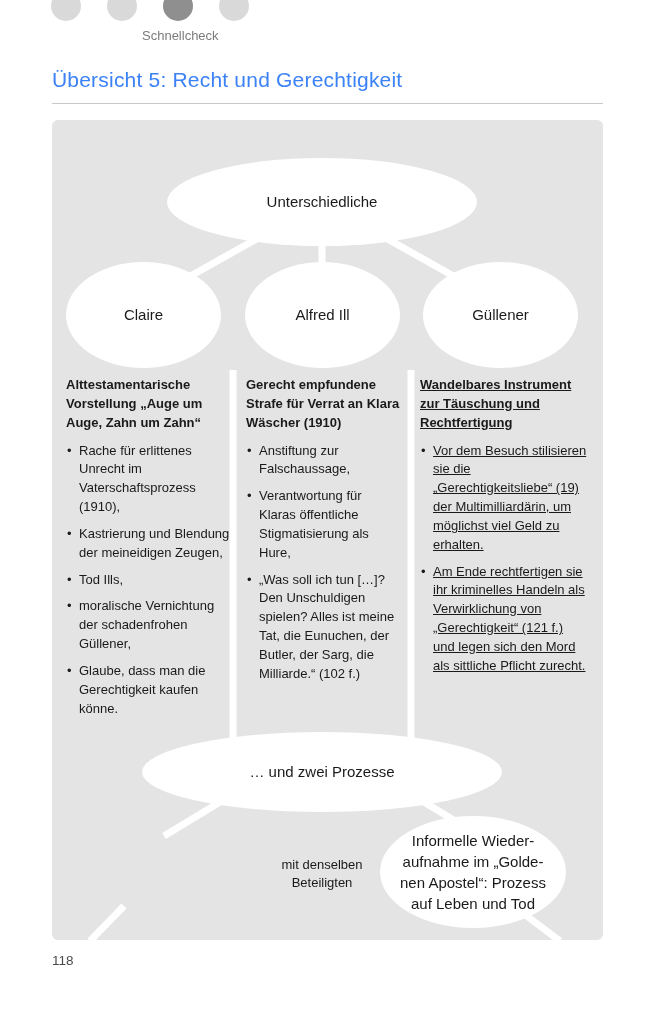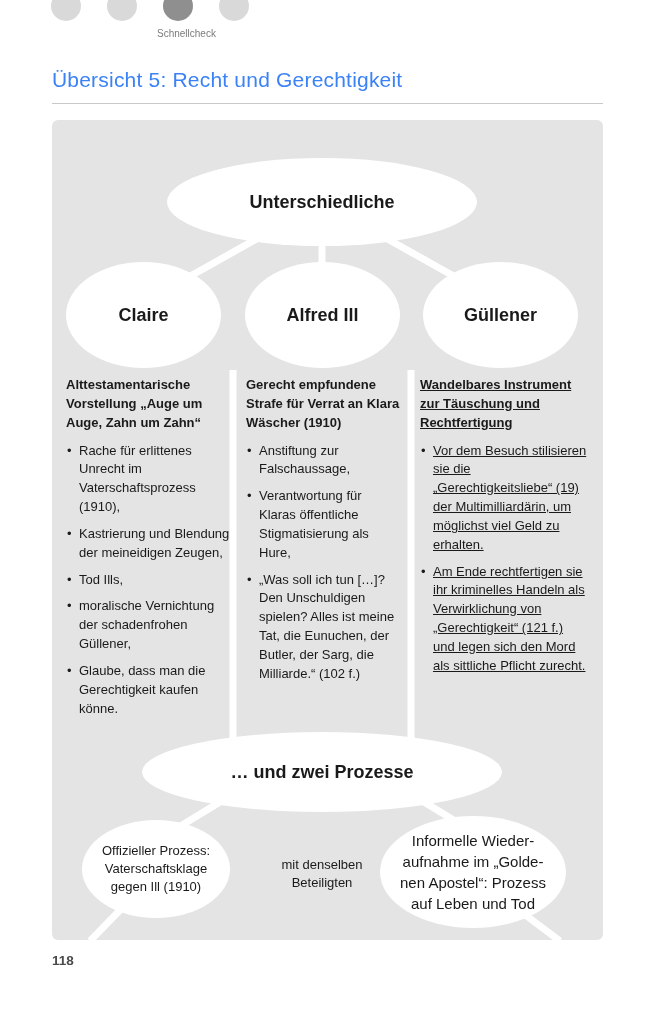--- a/index.html
+++ b/index.html
@@ -8,56 +8,56 @@
     width: 655px; height: 1020px;
     font-family: "Liberation Sans", sans-serif;
     color: #1a1a1a;
   }
   .page { position: relative; width: 655px; height: 1020px; overflow: hidden; background: #fff; }
 
   
   .dots { position: absolute; left: 51px; top: -9px; display: flex; gap: 26px; }
   .dot { width: 30px; height: 30px; border-radius: 50%; background: #d9d9d9; }
   .dot.active { background: #8f8f8f; }
-  .dots-label { position: absolute; left: 157px; top: 28px; font-size: 10px; color: #7b7b7b; }
+  .dots-label { position: absolute; left: 142px; top: 28px; font-size: 13px; color: #7b7b7b; }
 
   
   .title { position: absolute; left: 52px; top: 68px; font-size: 21px; font-weight: 400; color: #3b82f6; letter-spacing: .2px; }
   .rule { position: absolute; left: 52px; top: 103px; width: 551px; height: 1px; background: #c9c9c9; }
 
   
   .diagram { position: absolute; left: 52px; top: 120px; width: 551px; height: 820px; background: #e4e4e4; border-radius: 6px; }
   .connectors { position: absolute; left: 0; top: 0; }
   .connectors line { stroke: #ffffff; stroke-width: 7; }
 
   .ellipse {
     position: absolute; background: #ffffff; border-radius: 50%;
     display: flex; flex-direction: column; align-items: center; justify-content: center;
-    text-align: center; font-weight: bold; font-size: 18px; line-height: 1.35;
+    text-align: center; font-weight: normal; font-size: 15px; line-height: 1.35;
   }
   .node-top        { left: 115px; top: 38px;  width: 310px; height: 88px; }
   .node-claire     { left: 14px;  top: 142px; width: 155px; height: 106px; }
   .node-ill        { left: 193px; top: 142px; width: 155px; height: 106px; }
   .node-guellener  { left: 371px; top: 142px; width: 155px; height: 106px; }
   .node-processes  { left: 90px;  top: 612px; width: 360px; height: 80px; }
   .node-official   { left: 30px;  top: 700px; width: 148px; height: 98px;  font-weight: normal; font-size: 13px; line-height: 1.4; }
   .node-informal   { left: 328px; top: 696px; width: 186px; height: 112px; font-weight: normal; font-size: 15px; line-height: 1.4; }
 
   .col { position: absolute; top: 256px; font-size: 13px; line-height: 1.45; }
   .col1 { left: 14px;  width: 164px; }
   .col2 { left: 194px; width: 156px; }
   .col3 { left: 368px; width: 167px; text-decoration: underline; }
   .col-heading { font-weight: bold; margin-bottom: 9px; }
   .col ul { list-style: none; }
   .col li { position: relative; padding-left: 13px; margin-bottom: 8px; }
   .col li::before { content: "•"; position: absolute; left: 1px; }
 
   .center-label { position: absolute; left: 195px; top: 736px; width: 150px; text-align: center; font-weight: normal; font-size: 13px; line-height: 1.4; }
 
-  .page-number { position: absolute; left: 52px; top: 953px; font-size: 13.5px; font-weight: bold; color: #4a4a4a; }
+  .page-number { position: absolute; left: 52px; top: 953px; font-size: 13.5px; font-weight: normal; color: #4a4a4a; }
 </style>
 </head>
 <body>
 
 <div class="page">
 
   <div class="dots">
     <span class="dot"></span>
     <span class="dot"></span>
     <span class="dot active"></span>
@@ -113,25 +113,20 @@
     <div class="col col3">
       <div class="col-heading">Wandelbares Instrument zur Täuschung und Rechtfertigung</div>
       <ul>
         <li>Vor dem Besuch stilisieren sie die „Gerechtigkeitsliebe“ (19) der Multimilliardärin, um möglichst viel Geld zu erhalten.</li>
         <li>Am Ende rechtfertigen sie ihr kriminelles Handeln als Verwirklichung von „Gerechtigkeit“ (121 f.) und legen sich den Mord als sittliche Pflicht zurecht.</li>
       </ul>
     </div>
 
     <div class="ellipse node-processes">… und zwei Prozesse</div>
 
-    <div class="ellipse node-official">
-      <div>Offizieller Prozess:</div>
-      <div>Vaterschaftsklage</div>
-      <div>gegen Ill (1910)</div>
-    </div>
 
     <div class="center-label">
       <div>mit denselben</div>
       <div>Beteiligten</div>
     </div>
 
     <div class="ellipse node-informal">
       <div>Informelle Wieder-</div>
       <div>aufnahme im „Golde-</div>
       <div>nen Apostel“: Prozess</div>

